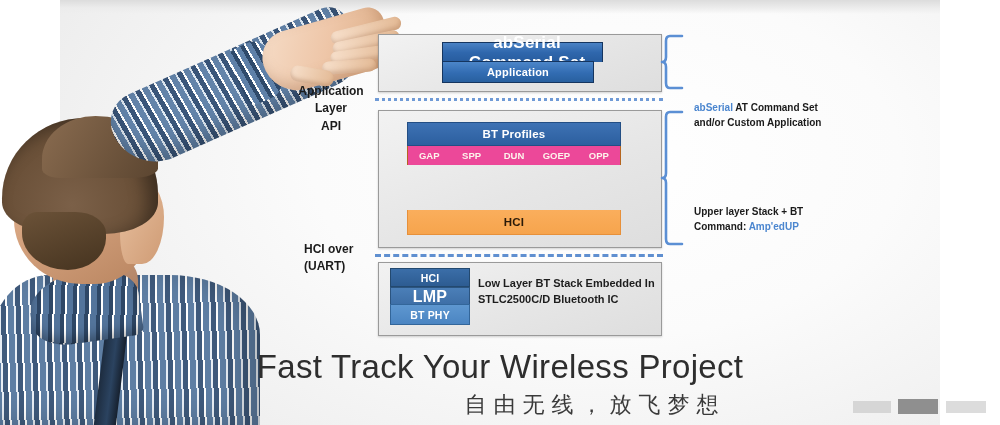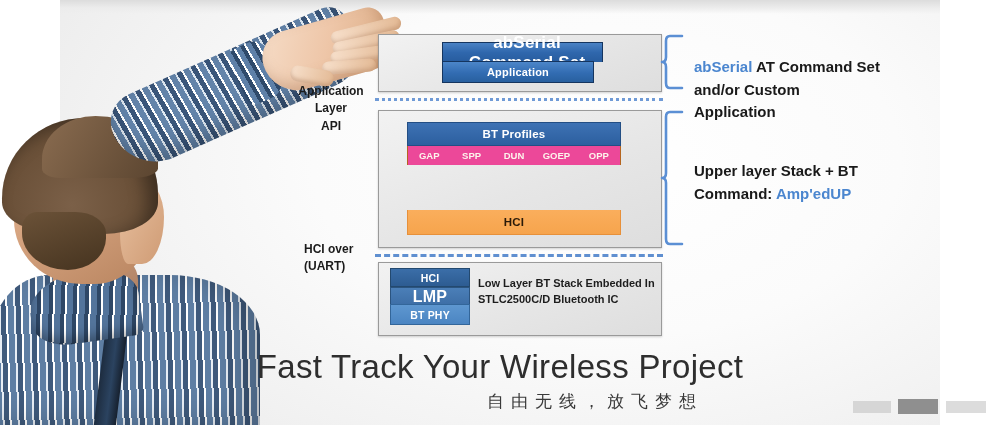--- a/index.html
+++ b/index.html
@@ -227,35 +227,35 @@
   }
   #callout-app{left:281px;top:83px;width:100px;text-align:center;}
   #callout-hci{left:304px;top:241px;width:80px;}
 
   
   .brace{position:absolute;color:#5b8fd4;font-weight:300;}
   .brace svg{display:block;}
   #brace-top{left:660px;top:34px;}
   #brace-mid{left:660px;top:110px;}
   .rlabel{
-    position:absolute;font-size:15px;font-weight:bold;color:#1a1a1a;line-height:1.5;
+    position:absolute;font-size:10px;font-weight:bold;color:#1a1a1a;line-height:1.5;margin-top:44px;
   }
   #rlabel-top{left:694px;top:56px;width:190px;}
   #rlabel-mid{left:694px;top:160px;width:190px;}
   .accent{color:#4b86cf;}
 
   
   #title{
     position:absolute;left:0;top:348px;width:1000px;text-align:center;
     font-size:33px;color:#2e2e2e;letter-spacing:.3px;
     font-family:"Liberation Sans", sans-serif;
   }
   #subtitle{
     position:absolute;left:0;top:390px;width:1000px;text-align:center;
-    font-size:17px;color:#3a3a3a;letter-spacing:7px;
+    font-size:22px;color:#3a3a3a;letter-spacing:7px;
     font-family:"DejaVu Sans", sans-serif;
     padding-left:190px;box-sizing:border-box;
   }
   
   .logomark{position:absolute;}
   #lm1{left:853px;top:401px;width:38px;height:12px;background:#d6d6d6;}
   #lm2{left:898px;top:399px;width:40px;height:15px;background:#8f8f8f;}
   #lm3{left:946px;top:401px;width:40px;height:12px;background:#dcdcdc;}
 </style>
 </head>

